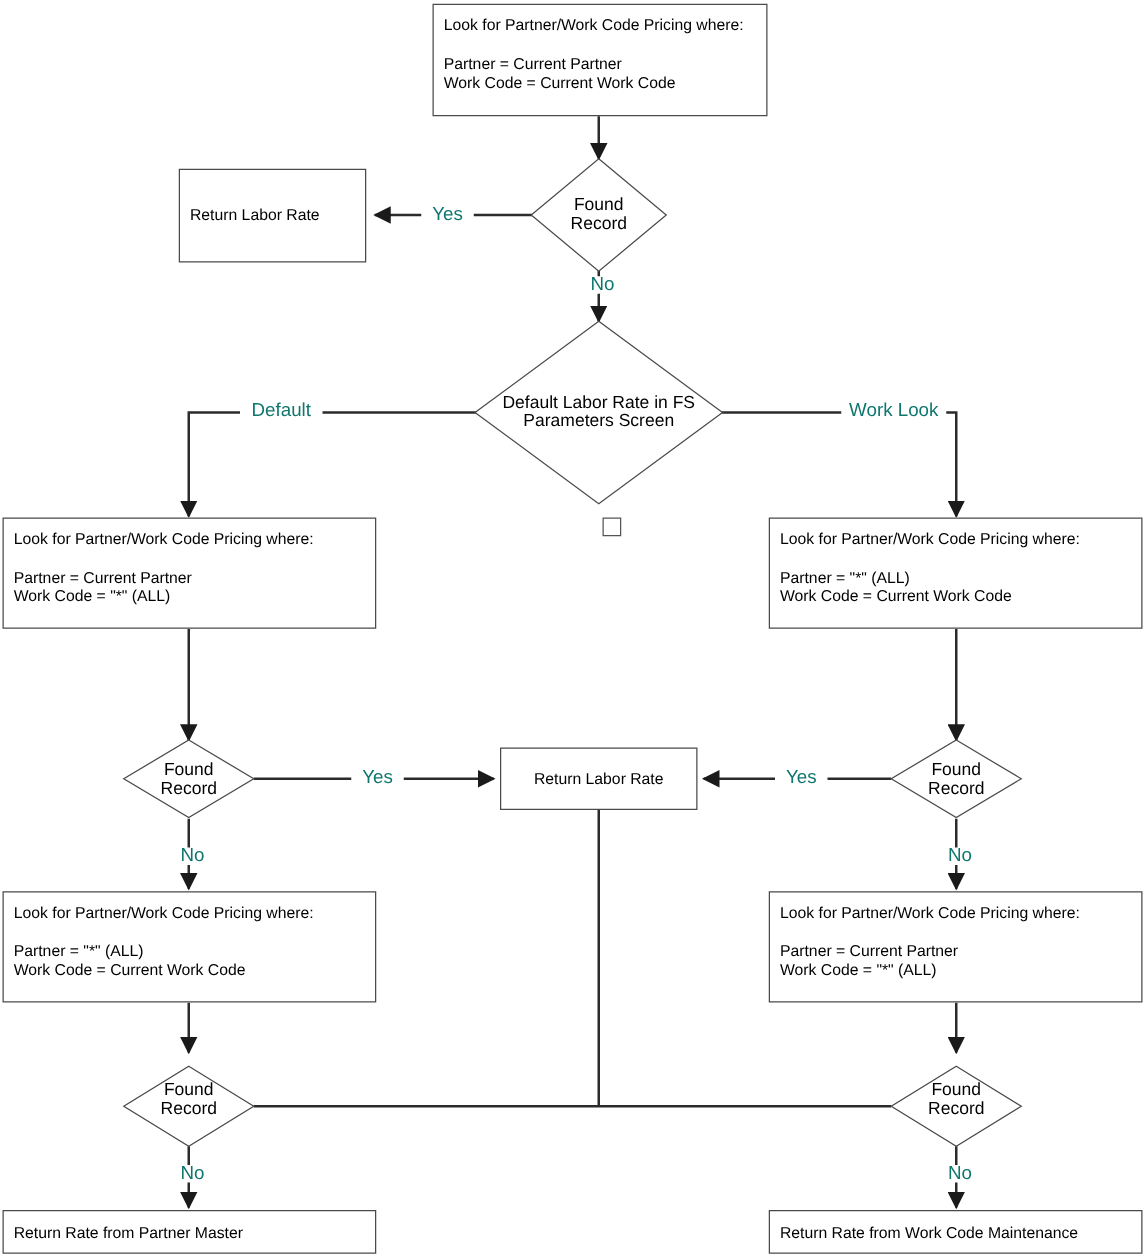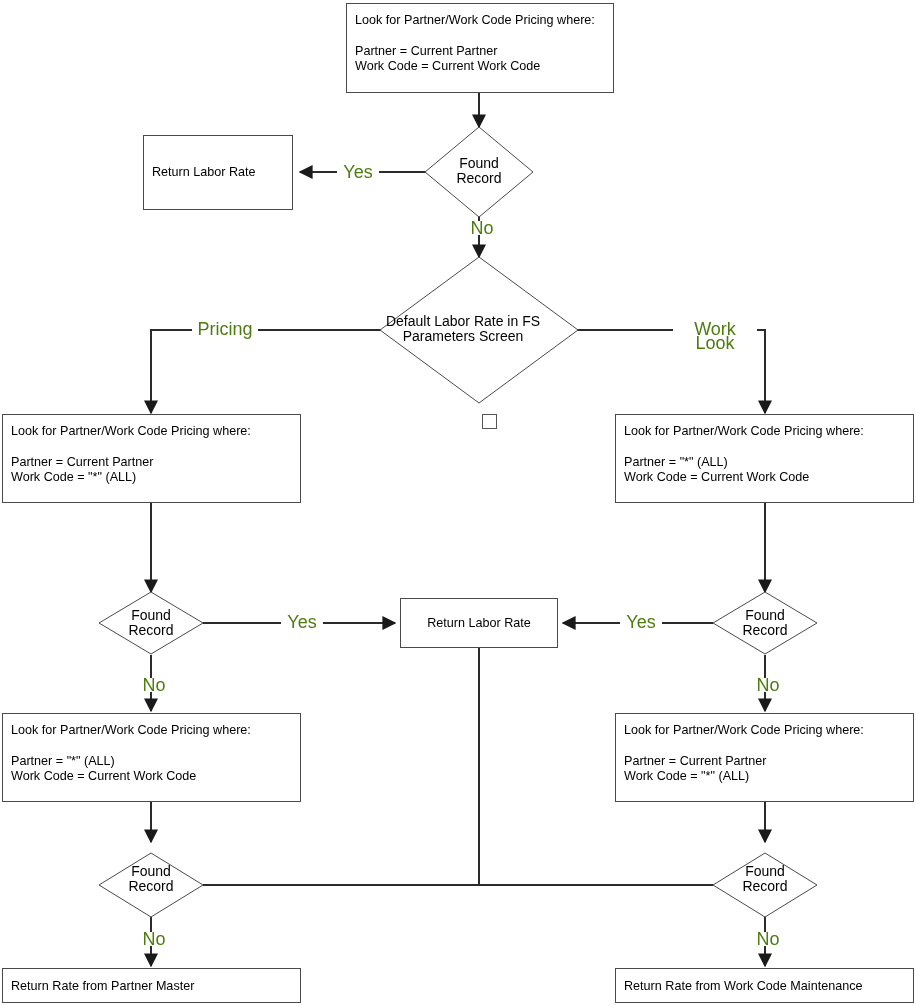--- a/index.html
+++ b/index.html
@@ -66,22 +66,22 @@
     text-align: center;
     font-size: 14px;
     line-height: 14.6px;
     color: #000000;
     pointer-events: none;
     white-space: pre-line;
   }
   .edge-label {
     position: absolute;
     background: #ffffff;
-    font-size: 18px;
-    color: #4d7c0f;
+    font-size: 15px;
+    color: #0f766e;
     text-align: center;
     padding: 0 2px;
     line-height: 14px;
   }
   .sq {
     position: absolute;
     border: 1.5px solid #555555;
     background: #ffffff;
     box-sizing: border-box;
   }
@@ -193,40 +193,40 @@
 
   <div class="node term" style="left:615px; top:968px; width:299px; height:35px;">
     <span class="txt">Return Rate from Work Code Maintenance</span>
   </div>
 
   <div class="sq" style="left:482px; top:414px; width:15px; height:15px;"></div>
 
   <div class="diamond-label" style="left:439px; top:156px; width:80px;">Found
 Record</div>
 
-  <div class="diamond-label" style="left:373px; top:314px; width:180px;">Default Labor Rate in FS
+  <div class="diamond-label" style="left:389px; top:314px; width:180px;">Default Labor Rate in FS
 Parameters Screen</div>
 
   <div class="diamond-label" style="left:111px; top:608px; width:80px;">Found
 Record</div>
 
   <div class="diamond-label" style="left:725px; top:608px; width:80px;">Found
 Record</div>
 
   <div class="diamond-label" style="left:111px; top:864px; width:80px;">Found
 Record</div>
 
   <div class="diamond-label" style="left:725px; top:864px; width:80px;">Found
 Record</div>
 
   <div class="edge-label" style="left:337px; top:165px; width:38px;">Yes</div>
 
   <div class="edge-label" style="left:466px; top:221px; width:28px;">No</div>
 
-  <div class="edge-label" style="left:192px; top:322px; width:62px;">Pricing</div>
+  <div class="edge-label" style="left:192px; top:322px; width:62px;">Default</div>
 
   <div class="edge-label" style="left:673px; top:322px; width:80px;">Work Look</div>
 
   <div class="edge-label" style="left:281px; top:615px; width:38px;">Yes</div>
 
   <div class="edge-label" style="left:620px; top:615px; width:38px;">Yes</div>
 
   <div class="edge-label" style="left:138px; top:678px; width:28px;">No</div>
 
   <div class="edge-label" style="left:752px; top:678px; width:28px;">No</div>

